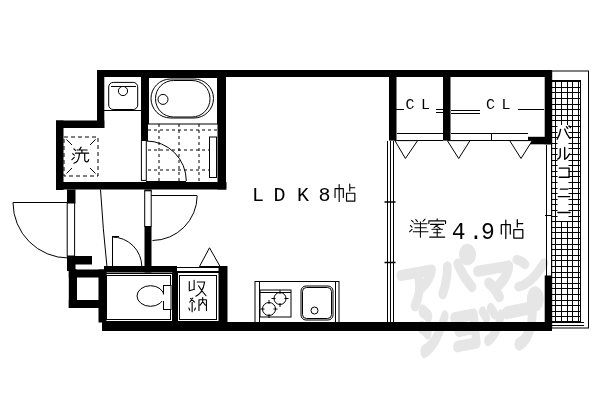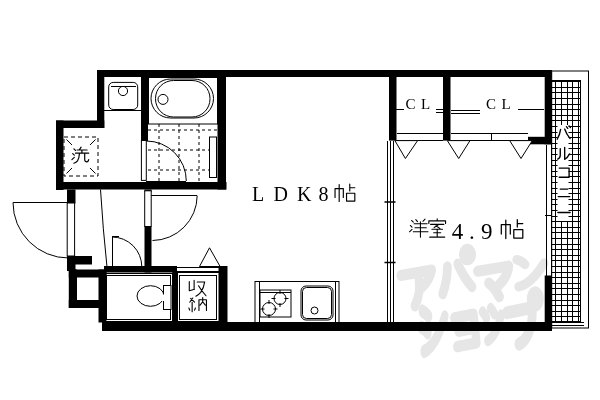--- a/index.html
+++ b/index.html
@@ -1,17 +1,17 @@
 <!DOCTYPE html>
 <html><head>
 <meta charset="utf-8">
 <style>
 html,body{margin:0;padding:0;background:#fff;}
 #stage{position:relative;width:600px;height:400px;background:#fff;overflow:hidden;
-font-family:Liberation Serif, serif;}
+font-family:Liberation Mono, monospace;}
 svg{display:block}
 </style>
 </head>
 <body>
 <div id="stage">
 <svg width="600" height="400" viewBox="0 0 600 400">
 <defs>
 
 <g id="g-hab" fill="none" stroke-linecap="round" stroke-linejoin="round">
   <path d="M26,14 V88 M8,32 V70 M8,32 H44 M44,32 V70"></path>

